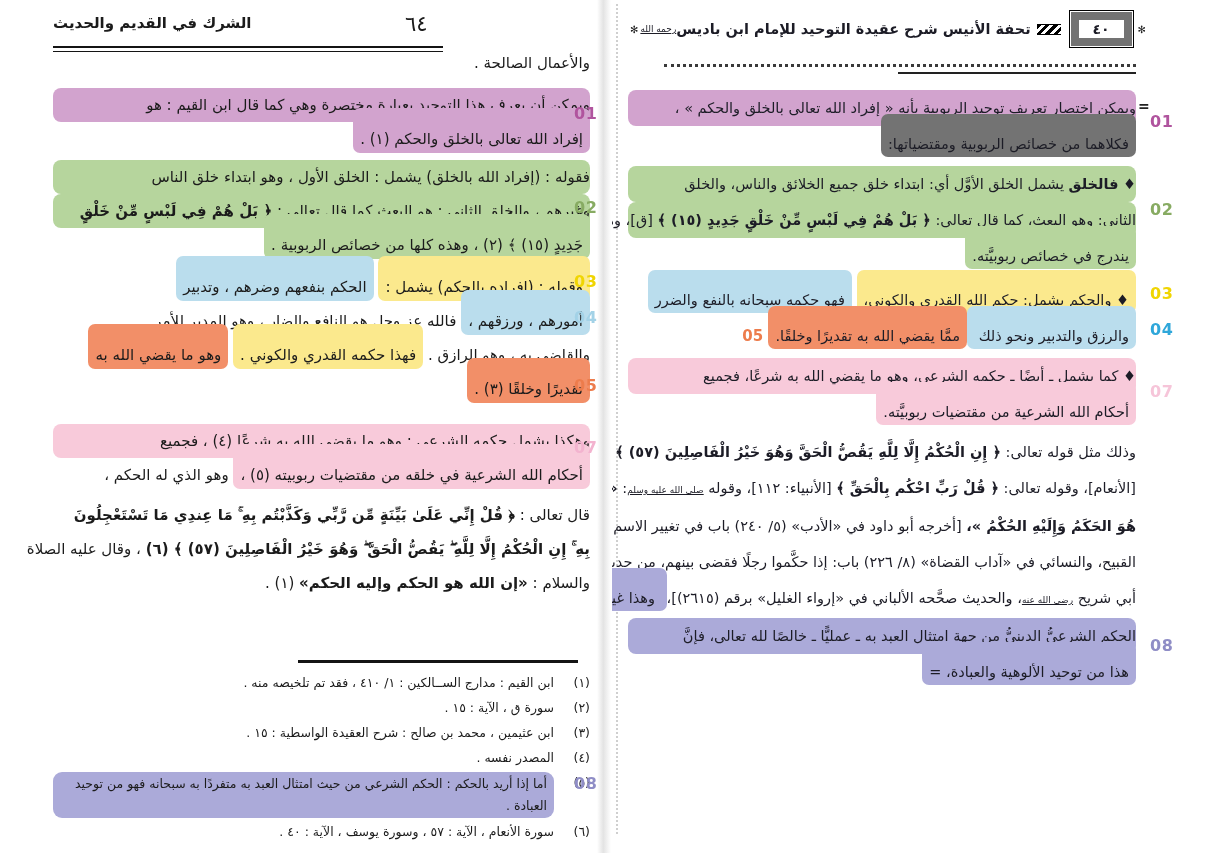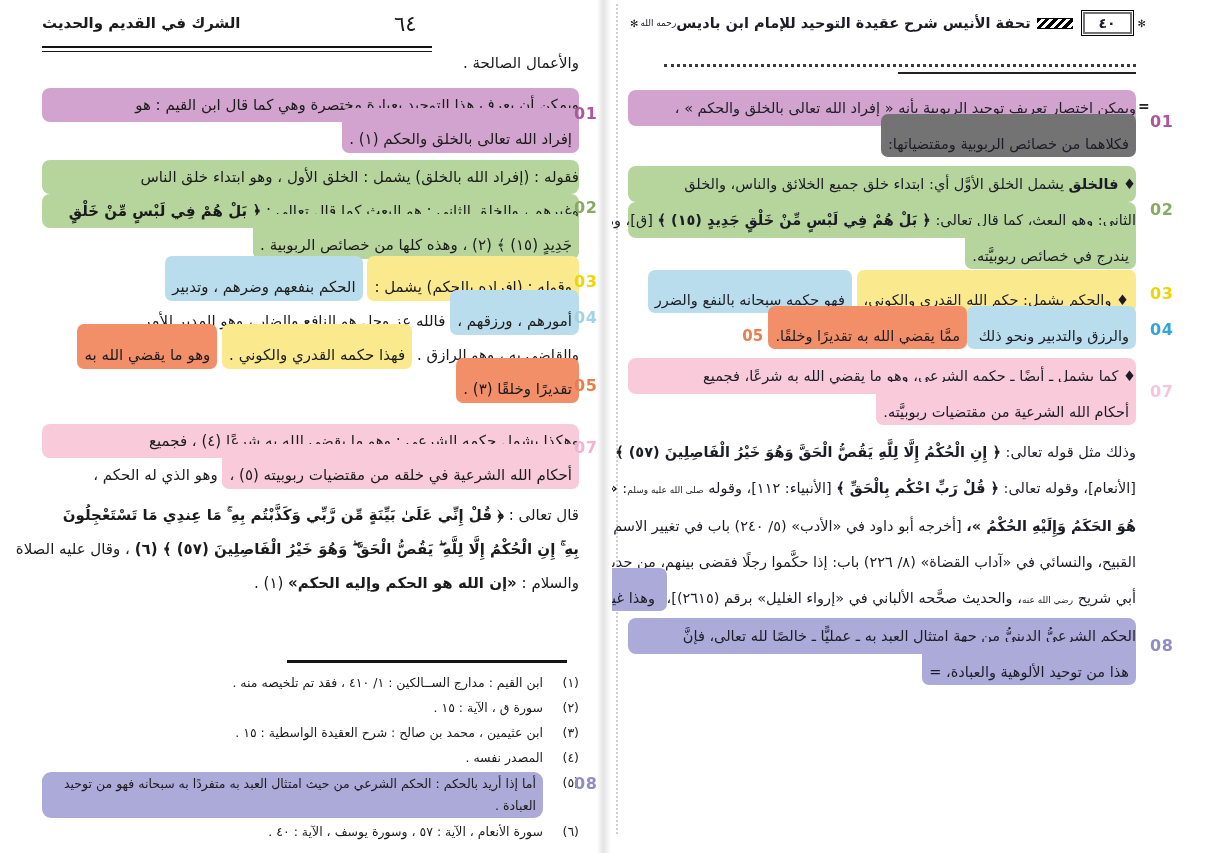--- a/index.html
+++ b/index.html
@@ -13,58 +13,58 @@
   #right-page{left:612px;width:594px;}
   .edge-left{position:absolute;left:0;top:0;width:8px;height:853px;
     background:linear-gradient(90deg,#d7d7d7,#ffffff);}
   .corner-tl{position:absolute;left:0;top:0;width:16px;height:30px;background:#1a1a1a;
     clip-path:polygon(0 0,100% 0,0 100%);}
   .gutter{position:absolute;left:597px;top:0;width:14px;height:853px;
     background:linear-gradient(90deg,#ffffff,#dadada 45%,#ffffff);opacity:.75;}
   .rp-edge{position:absolute;left:4px;top:4px;height:830px;border-left:2px dotted #cfcfcf;}
 
   
-  .lp-inner{position:absolute;left:42px;top:0;width:537px;height:639px;
+  .lp-inner{position:absolute;left:53px;top:0;width:537px;height:639px;
     direction:rtl;text-align:right;font-size:15px;}
   .lp-title{position:absolute;left:0;top:14px;font-weight:bold;font-size:15px;}
   .lp-pagenum{position:absolute;left:352px;top:12px;font-size:21px;}
   .lp-rule{position:absolute;left:0;top:46px;width:390px;height:3px;
     border-top:2.5px solid #141414;border-bottom:1.2px solid #141414;}
   .fn-rule{position:absolute;right:12px;top:660px;width:280px;height:0;
     border-top:3px solid #141414;}
   .fn-list{position:absolute;left:0;right:0;top:672px;direction:rtl;}
   .fn-row{display:flex;gap:6px;font-size:12.5px;line-height:22px;margin-bottom:3px;}
   .fn-num{flex:0 0 30px;text-align:right;}
   .fn-text{flex:1;}
   .hl-fn{border-radius:9px;padding:1px 7px;}
 
   
   .rp-inner{position:absolute;left:16px;top:0;width:508px;height:853px;
     direction:rtl;text-align:right;font-size:14.5px;color:#1c1c26;}
   .rp-header{position:absolute;left:0;right:-12px;top:12px;display:flex;direction:rtl;
     align-items:center;white-space:nowrap;}
   .rp-orn{font-size:10px;color:#222;padding:0 2px;}
-  .rp-pagebox{border:2px solid #737373;outline:1px solid #000;outline-offset:1.5px;
+  .rp-pagebox{border:8px solid #737373;outline:1px solid #000;outline-offset:1.5px;
     font-weight:bold;font-size:14px;padding:1px 14px;margin:0 4px;background:#fff;}
   .rp-rule{flex:1;height:9px;margin:0 6px;border-top:1px solid #000;border-bottom:1px solid #000;
     background:repeating-linear-gradient(135deg,#000 0 3px,#fff 3px 6px);}
   .rp-title{font-weight:bold;font-size:14.5px;}
   .rp-dots{position:absolute;left:36px;right:0;top:64px;border-top:3px dotted #3a3a3a;}
   .rp-dots-under{position:absolute;right:0;top:72px;width:238px;border-top:2px solid #222;}
   .rp-cont{position:absolute;font-weight:bold;font-size:14px;color:#222;}
 
   
   .grp{position:absolute;left:0;right:0;}
   .lh34 .tline{line-height:34px;}
   .lh36 .tline{line-height:36px;}
   .tline{white-space:nowrap;position:relative;}
   .hl{border-radius:7px;padding:22px 7px 5px;}
   .hl-full{border-radius:8px;}
   .b{font-weight:bold;}
-  .sm{font-size:9px;}
+  .sm{font-size:9px;text-decoration:underline;}
   .inline-label{font-weight:bold;font-size:15px;letter-spacing:.5px;}
   .mlabel{position:absolute;font-weight:bold;font-size:16px;letter-spacing:.5px;
     font-family:"DejaVu Sans",sans-serif;}
   .lp-label{left:574px;}
   .rp-label{left:538px;}
 </style>
 </head>
 <body>
 
 <div class="edge-left"></div>

